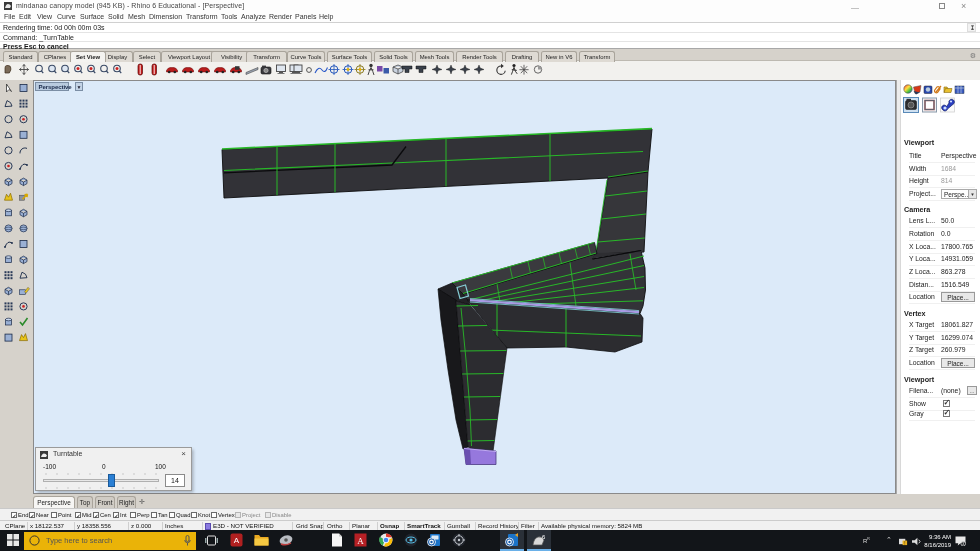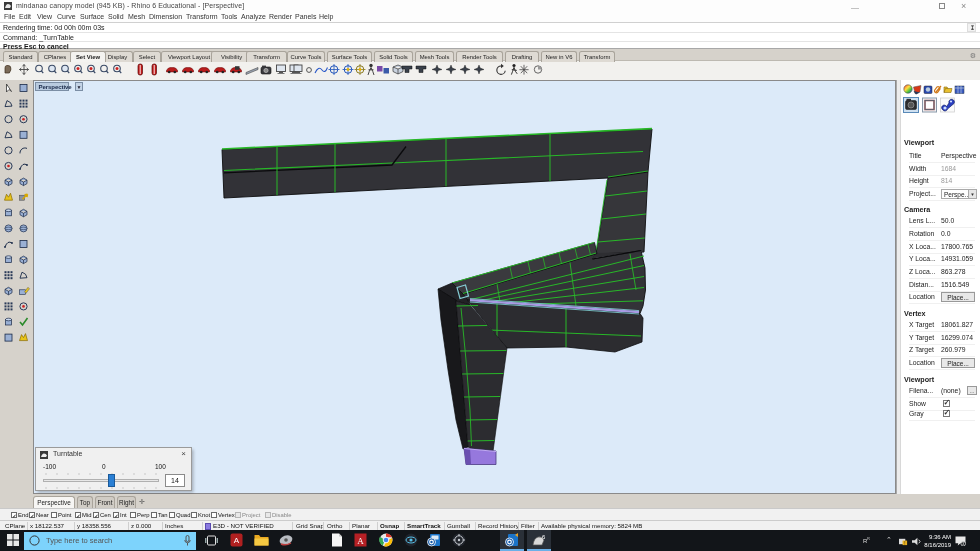--- a/index.html
+++ b/index.html
@@ -35,21 +35,21 @@
   .vtab.sel { background:#f7f6f4; }
   #osnaprow { left:0; top:508px; width:980px; height:12px; background:#f1f1f1; border-top:1px solid #c9c9c9; font-size:5.9px; color:#111; }
   .osn { position:absolute; top:1.5px; height:9px; line-height:9px; }
   .cb { display:inline-block; width:5.5px; height:5.5px; border:1px solid #6a6a6a; background:#fff; vertical-align:-1px; margin-right:1.5px; position:relative; }
   .cb.c::after { content:"✓"; position:absolute; left:0.2px; top:-1px; font-size:5.2px; color:#333; font-weight:bold; }
   .cb.dis { border-color:#b5b5b5; background:#e8e8e8; }
   #statusrow { left:0; top:520px; width:980px; height:10px; background:#f1f1f1; border-top:1px solid #cccccc; font-size:6.2px; color:#111; }
   .st { position:absolute; top:1px; height:9px; line-height:8px; }
   .stsep { position:absolute; top:1px; height:8px; width:1px; background:#cfcfcf; }
   #taskbar { left:0; top:530px; width:980px; height:21px; background:#121519; }
-  #searchbox { position:absolute; left:24px; top:1.5px; width:172px; height:18px; background:#7dd3fc; font-size:7.5px; color:#555; }
+  #searchbox { position:absolute; left:24px; top:1.5px; width:172px; height:18px; background:#eab308; font-size:7.5px; color:#555; }
   .tbicon { position:absolute; top:3px; }
   #tbclock { position:absolute; right:29px; top:2.5px; color:#fff; font-size:6px; text-align:right; line-height:8px; }
 </style>
 </head>
 <body>
 <div class="abs" id="titlebar">
   <svg class="ticon" viewBox="0 0 8 8">
       <rect x="0" y="0" width="8" height="8" fill="#3a3a3a"></rect>
       <path d="M1 6 Q2 2 4 2 Q6 2 7 4 L6 6 Z" fill="#e8e8e8"></path>
     </svg>

